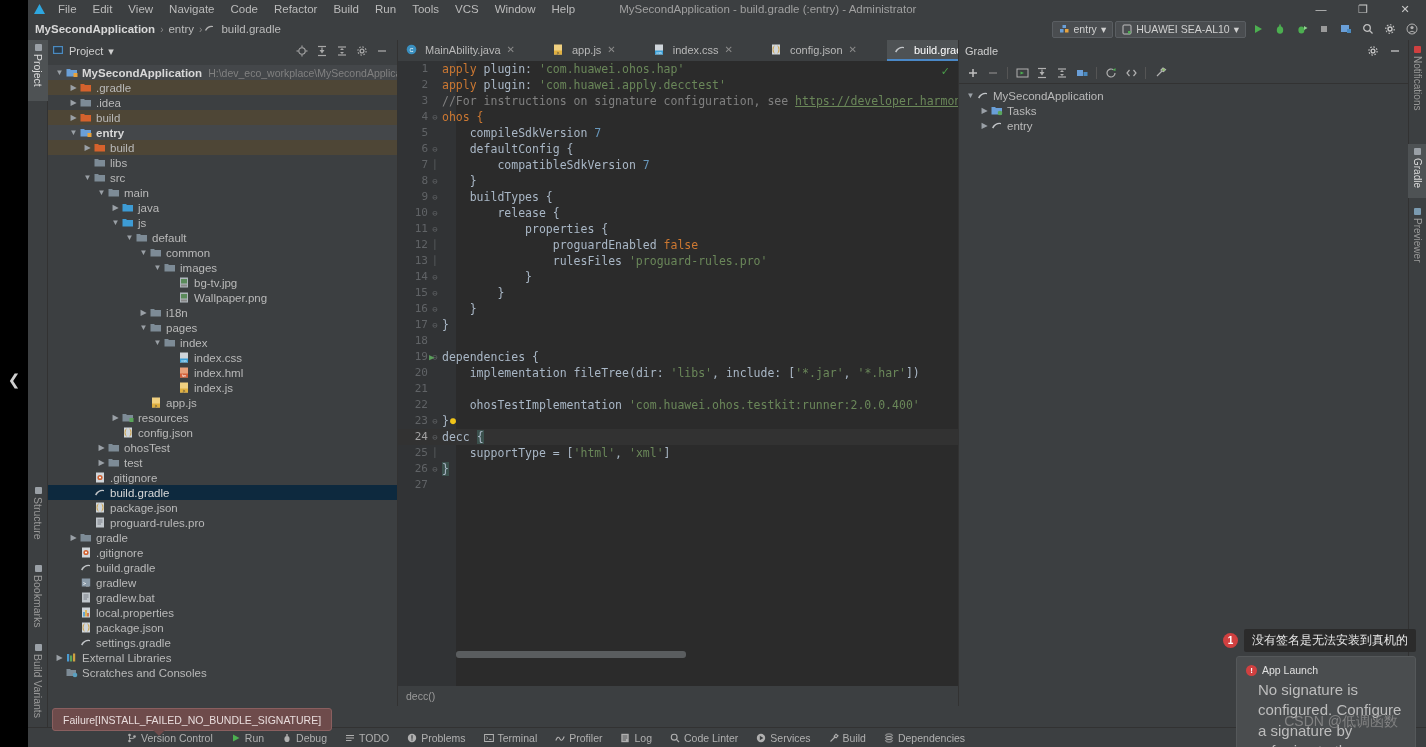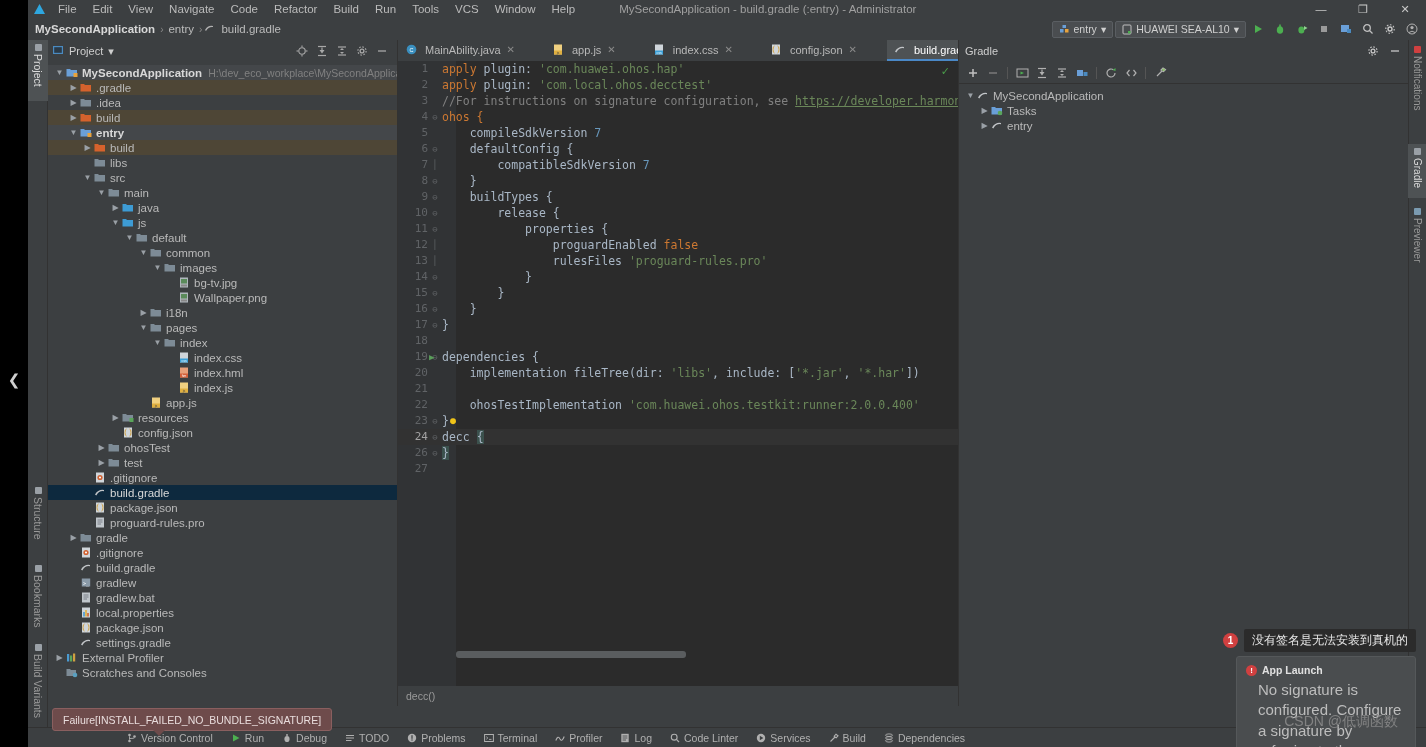--- a/index.html
+++ b/index.html
@@ -234,21 +234,21 @@
   .balloon {
     position:absolute; right:10px; top:656px; width:180px;
     background:#4a4d4f; border:1px solid #55585a; border-radius:3px;
     padding:7px 9px 9px 9px; z-index:30;
   }
   .bal-head { display:flex; align-items:center; gap:5px; margin-bottom:4px; }
   .bal-ic {
     width:11px; height:11px; border-radius:50%; background:#d04040; color:#fff;
     font-size:8px; font-weight:bold; display:flex; align-items:center; justify-content:center; flex:none;
   }
-  .bal-title { font-size:10.5px; font-weight:bold; color:#e0e0e0; }
+  .bal-title { font-size:10.5px; font-weight:normal; color:#e0e0e0; }
   .bal-body { font-size:15px; color:#bdbdbd; line-height:1.35; margin-left:12px; }
   .bal-link { font-size:10.5px; color:#6aa3d8; margin-top:7px; }
 
   .watermark {
     position:absolute; right:28px; bottom:16px; font-size:14px; color:#8c8c8c;
     z-index:31; white-space:nowrap; opacity:.85;
   }
 </style>
 </head>
 <body>
@@ -882,21 +882,21 @@
         <div class="trow">
           <span style="width: 6px; flex: 0 0 auto;"></span>
           <span class="arrow">▶</span>
           <span class="ticon">
             <svg width="12" height="11" viewBox="0 0 12 11">
               <rect x="1" y="2" width="2.2" height="7.5" fill="#4a9ad0"></rect>
               <rect x="4" y="3.5" width="2.2" height="6" fill="#5aa55a"></rect>
               <rect x="7" y="1.5" width="2.2" height="8" fill="#d0a040"></rect>
             </svg>
           </span>
-          <span class="tlabel">External Profiler</span>
+          <span class="tlabel">External Libraries</span>
         </div>
         <div class="trow">
           <span style="width: 6px; flex: 0 0 auto;"></span>
           <span class="arrow none">·</span>
           <span class="ticon">
             <svg width="12" height="11" viewBox="0 0 12 11">
               <path d="M0.5,2 L4,2 L5,3 L10,3 L10,9 L0.5,9 Z" fill="#7d8b96"></path>
               <circle cx="9" cy="8" r="2.3" fill="#5aa0c0"></circle>
             </svg>
           </span>
@@ -968,21 +968,21 @@
             </svg>
           </span>
         </div>
       </div>
 
     <div class="code-wrap">
       <div class="gutter"></div>
       <div class="folds"></div>
       <div class="code" id="codebody">
           <div class="cline"><span class="ln">1</span><span class="ctext"><span class="k">apply</span><span class="id"> </span><span class="id">plugin</span><span class="id">: </span><span class="s">'com.huawei.ohos.hap'</span></span></div>
-          <div class="cline"><span class="ln">2</span><span class="ctext"><span class="k">apply</span><span class="id"> </span><span class="id">plugin</span><span class="id">: </span><span class="s">'com.local.ohos.decctest'</span></span></div>
+          <div class="cline"><span class="ln">2</span><span class="ctext"><span class="k">apply</span><span class="id"> </span><span class="id">plugin</span><span class="id">: </span><span class="s">'com.huawei.apply.decctest'</span></span></div>
           <div class="cline"><span class="ln">3</span><span class="ctext"><span class="c">//For instructions on signature configuration, see </span><span class="lnk">https://developer.harmonyos.com/cn/do</span></span></div>
           <div class="cline"><span class="ln">4</span><span class="fm">⊖</span><span class="ctext"><span class="k">ohos {</span></span></div>
           <div class="cline"><span class="ln">5</span><span class="ctext"><span class="id">    compileSdkVersion </span><span class="n">7</span></span></div>
           <div class="cline"><span class="ln">6</span><span class="fm">⊖</span><span class="ctext"><span class="id">    defaultConfig {</span></span></div>
           <div class="cline"><span class="ln">7</span><span class="fm">│</span><span class="ctext"><span class="id">        compatibleSdkVersion </span><span class="n">7</span></span></div>
           <div class="cline"><span class="ln">8</span><span class="fm">⊖</span><span class="ctext"><span class="id">    }</span></span></div>
           <div class="cline"><span class="ln">9</span><span class="fm">⊖</span><span class="ctext"><span class="id">    buildTypes {</span></span></div>
           <div class="cline"><span class="ln">10</span><span class="fm">⊖</span><span class="ctext"><span class="id">        release {</span></span></div>
           <div class="cline"><span class="ln">11</span><span class="fm">⊖</span><span class="ctext"><span class="id">            properties {</span></span></div>
           <div class="cline"><span class="ln">12</span><span class="fm">│</span><span class="ctext"><span class="id">                proguardEnabled </span><span class="k">false</span></span></div>
@@ -991,20 +991,21 @@
           <div class="cline"><span class="ln">15</span><span class="fm">⊖</span><span class="ctext"><span class="id">        }</span></span></div>
           <div class="cline"><span class="ln">16</span><span class="fm">⊖</span><span class="ctext"><span class="id">    }</span></span></div>
           <div class="cline"><span class="ln">17</span><span class="fm">⊖</span><span class="ctext"><span class="id">}</span></span></div>
           <div class="cline"><span class="ln">18</span><span class="ctext"></span></div>
           <div class="cline"><span class="ln">19</span><span class="fm">⊖</span><span class="runmark">▶</span><span class="ctext"><span class="id">dependencies {</span></span></div>
           <div class="cline"><span class="ln">20</span><span class="ctext"><span class="id">    implementation fileTree(</span><span class="id">dir: </span><span class="s">'libs'</span><span class="id">, include: [</span><span class="s">'*.jar'</span><span class="id">, </span><span class="s">'*.har'</span><span class="id">])</span></span></div>
           <div class="cline"><span class="ln">21</span></div>
           <div class="cline"><span class="ln">22</span><span class="ctext"><span class="id">    ohosTestImplementation </span><span class="s">'com.huawei.ohos.testkit:runner:2.0.0.400'</span></span></div>
           <div class="cline"><span class="ln">23</span><span class="fm">⊖</span><span class="ctext"><span class="id">}</span></span><span class="bulb" style="left: 52px;">●</span></div>
           <div class="cline cur"><span class="ln cur">24</span><span class="fm">⊖</span><span class="ctext"><span class="id">decc </span><span class="brace-m">{</span></span></div>
+          <div class="cline"><span class="ln">25</span><span class="fm">│</span><span class="ctext"><span class="id">    supportType = [</span><span class="s">'html'</span><span class="id">, </span><span class="s">'xml'</span><span class="id">]</span></span></div>
           <div class="cline"><span class="ln">26</span><span class="fm">⊖</span><span class="ctext"><span class="brace-m">}</span></span></div>
           <div class="cline"><span class="ln">27</span><span class="ctext"></span></div>
         </div>
       <div class="checkmark">✓</div>
       <div class="hscroll"></div>
     </div>
 
     <div class="editor-crumb">decc()</div>
   </div>
 

